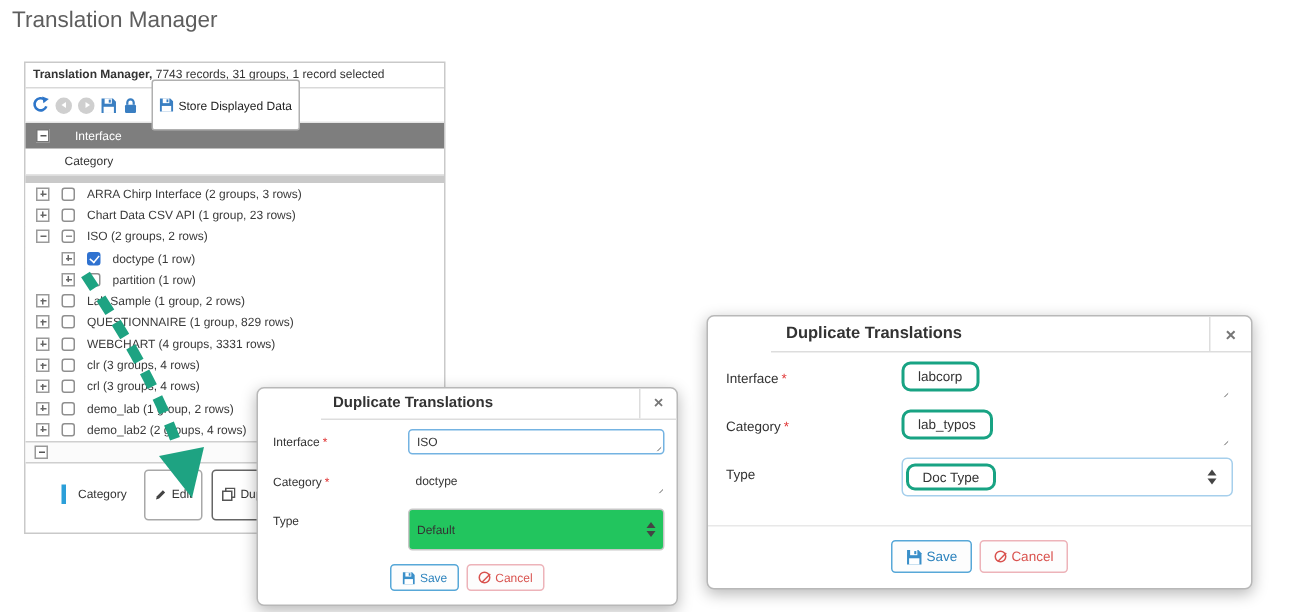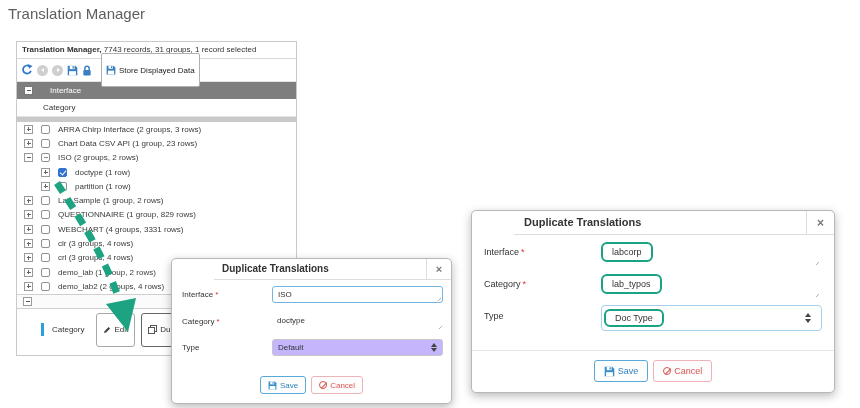--- a/index.html
+++ b/index.html
@@ -102,23 +102,23 @@
   .dlg1 .dlg-head{height:20px;}
   .dlg1 .dlg-title{font-size:10px;padding:4px 0 0 8px;}
   .dlg1 .dlg-close{width:24px;font-size:11px;}
   .dlg1 .frow{left:10px;right:8px;}
   .dlg1 .flabel{width:90px;font-size:8px;padding-top:4px;box-sizing:border-box;}
   .dlg1 .r1{top:27px;} .dlg1 .r2{top:54px;} .dlg1 .r3{top:80px;}
   .f-input{position:relative;flex:1;height:17px;box-sizing:border-box;font-size:8px;
            padding:3px 5px 0;}
   .f-input.focus{border:1px solid #74b3e2;border-radius:3px;}
   .f-input .rsz{right:1px;bottom:1px;}
-  .f-select{position:relative;flex:1;height:17px;box-sizing:border-box;border:1px solid #c7c7c7;
+  .f-select{position:relative;flex:1;height:28px;box-sizing:border-box;border:1px solid #c7c7c7;
             border-radius:3px;display:flex;align-items:center;justify-content:space-between;
-            padding:0 5px;font-size:8px;background:#c4b5fd;}
+            padding:0 5px;font-size:8px;background:#22c55e;}
   .dlg1 .dlg-foot{bottom:9px;}
   .dlg1 .btn-save,.dlg1 .btn-cancel{font-size:8px;padding:2px 7px;height:18px;box-sizing:border-box;}
 
   
   .dlg2{left:471px;top:210px;width:364px;height:183px;}
   .dlg2 .dlg-head{height:23px;}
   .dlg2 .dlg-title{font-size:11px;padding:5px 0 0 10px;}
   .dlg2 .dlg-close{width:27px;font-size:12px;}
   .dlg2 .frow{left:12px;right:12px;}
   .dlg2 .flabel{width:117px;font-size:9px;padding-top:6px;box-sizing:border-box;}

